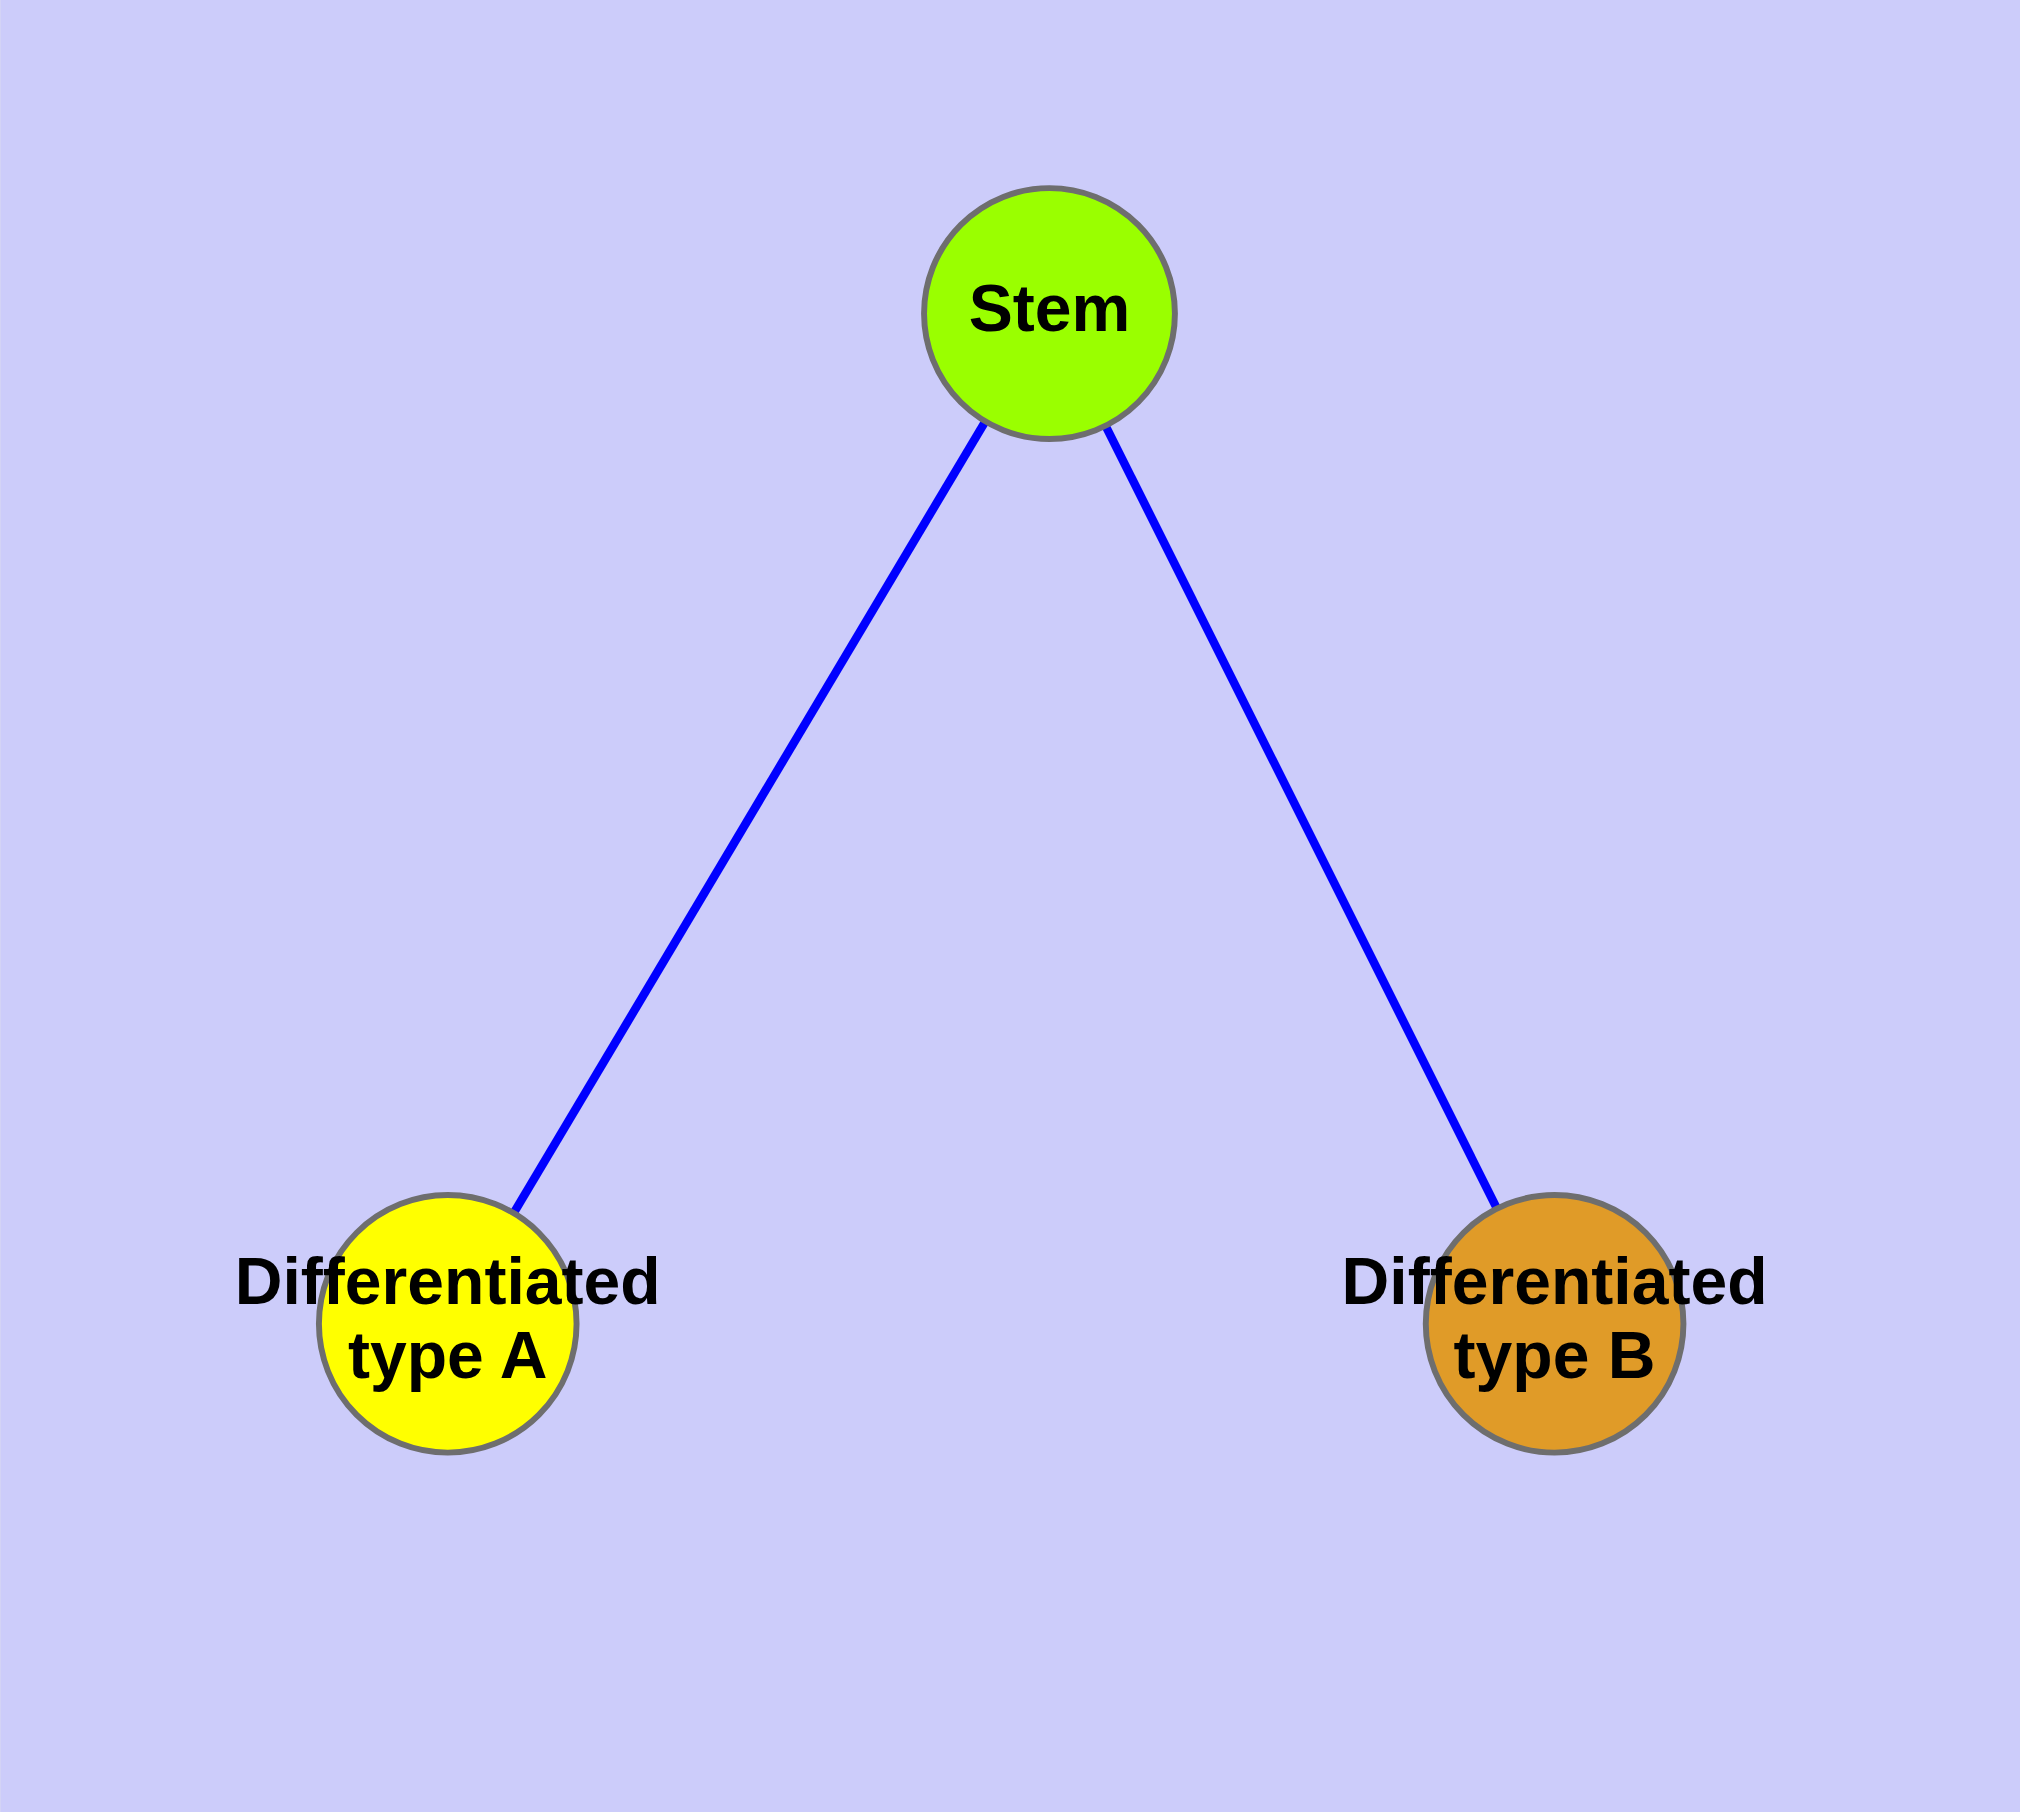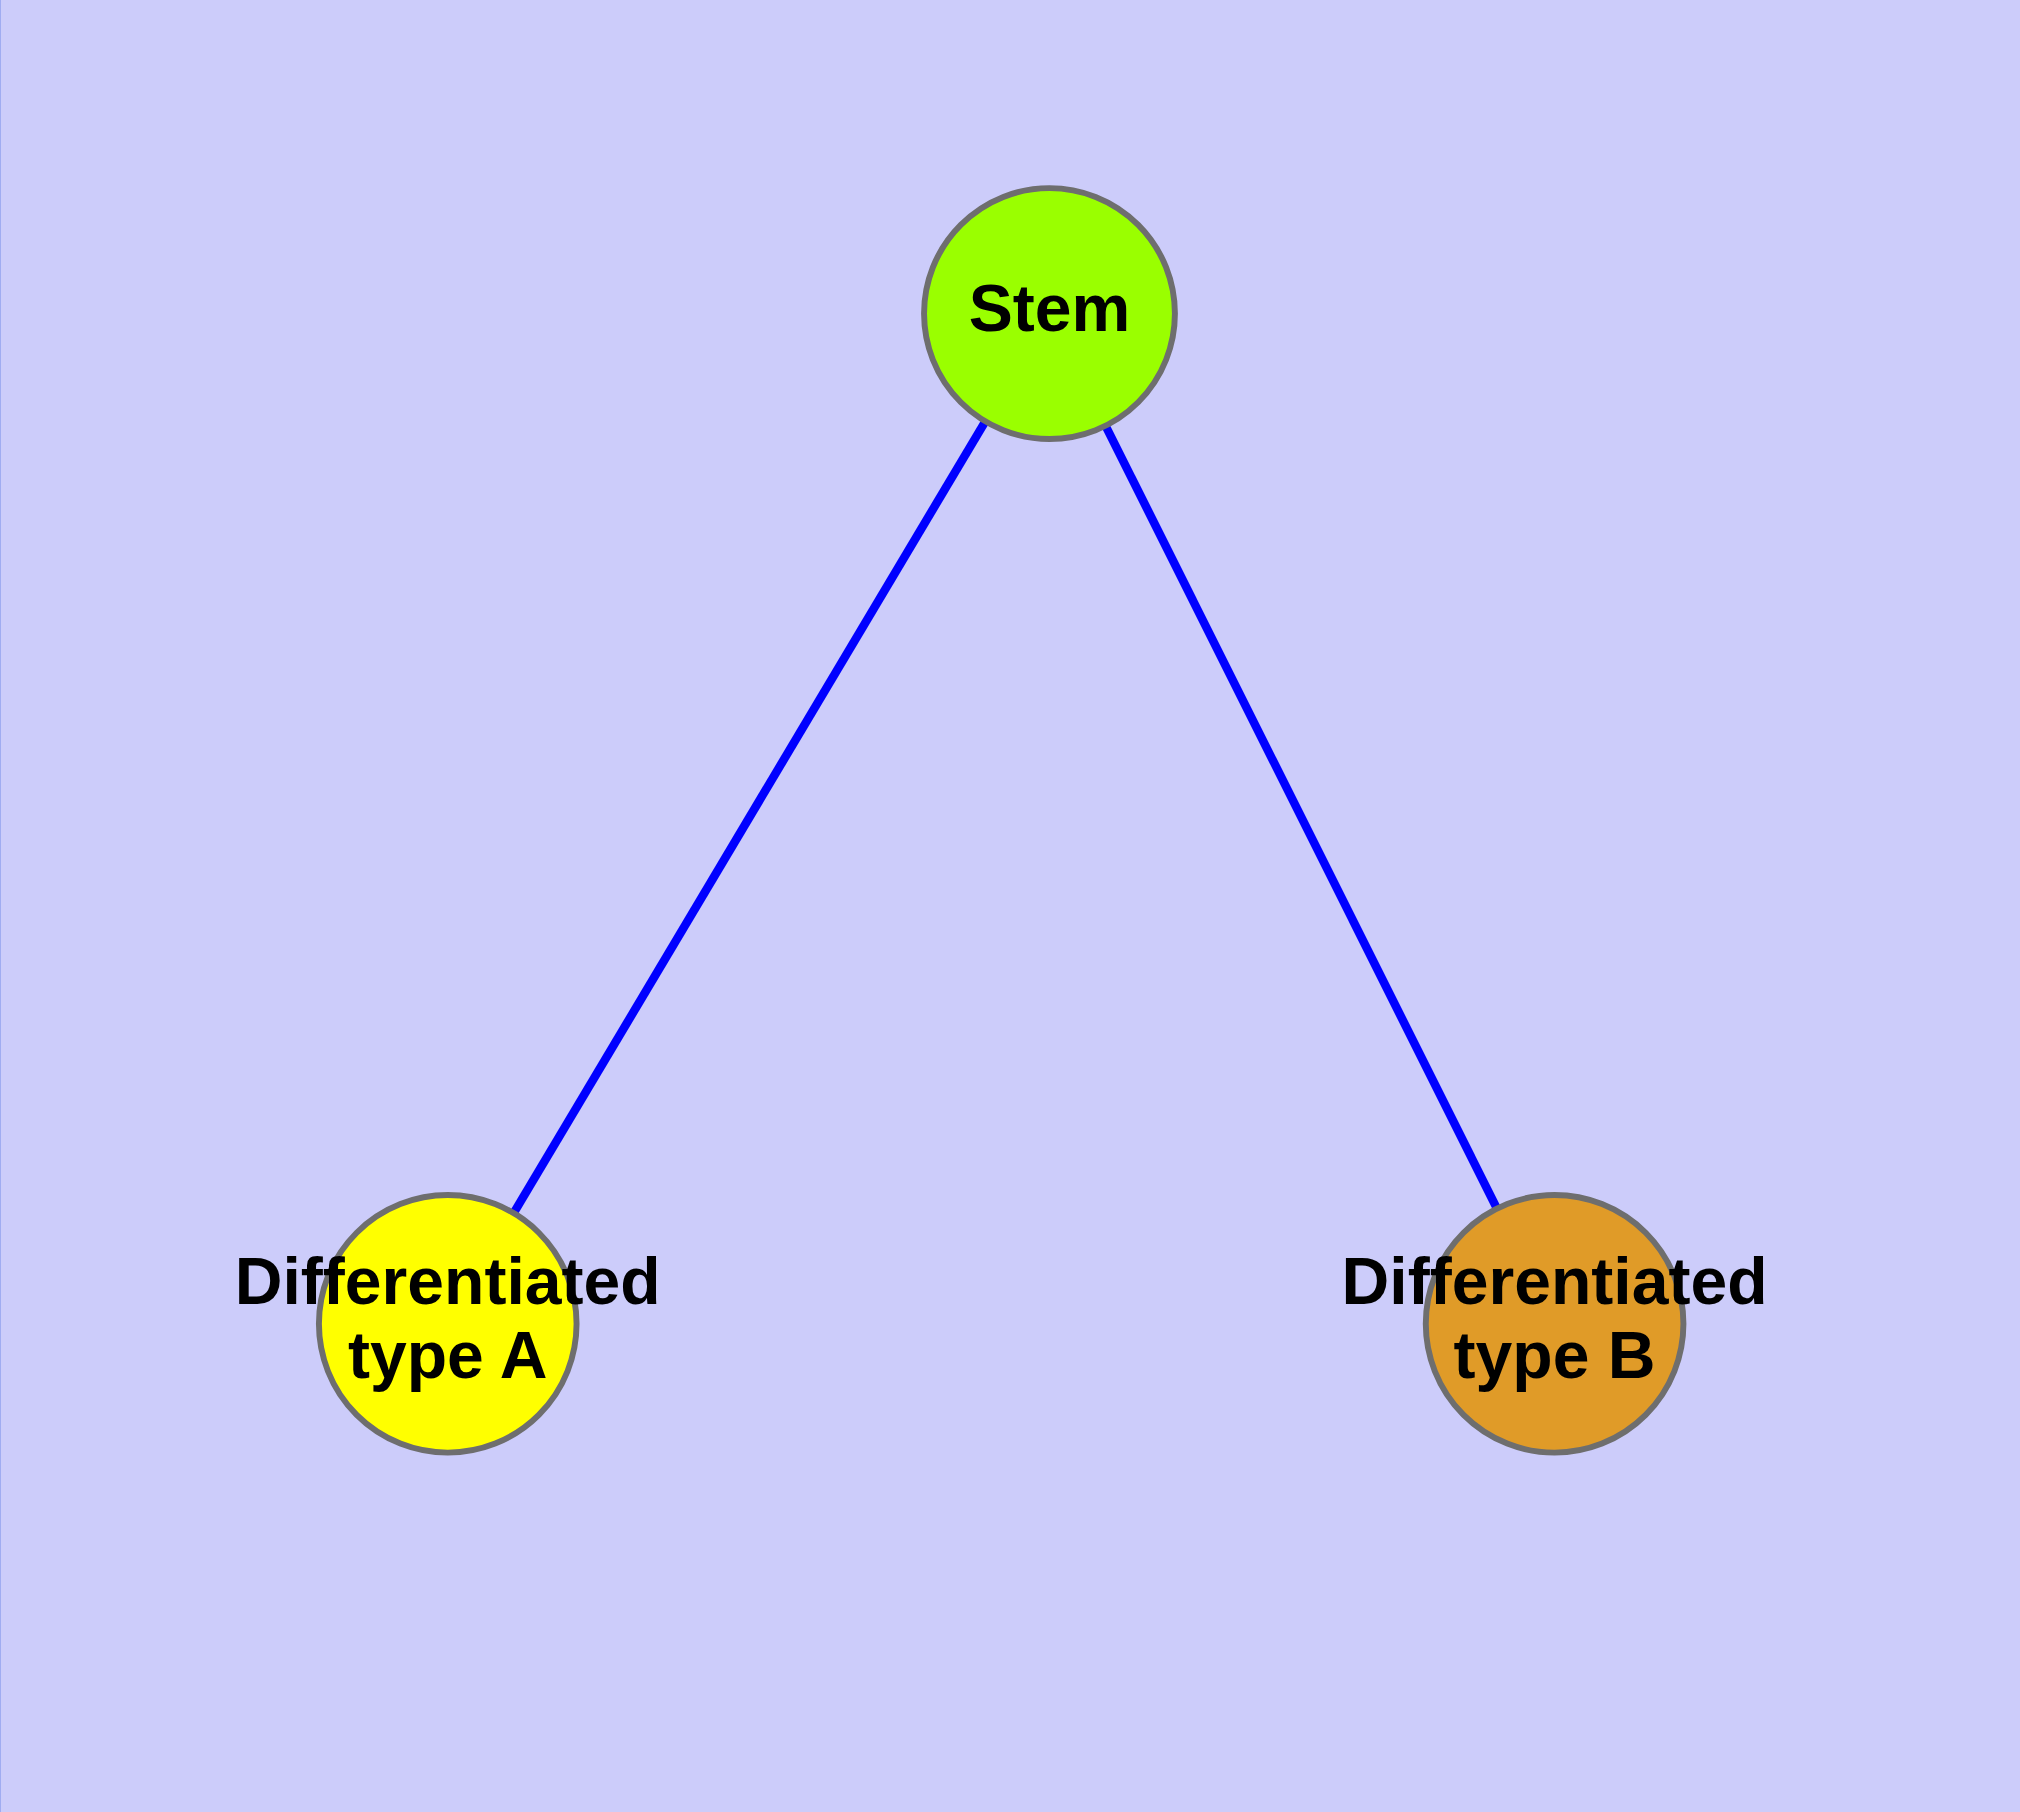--- a/index.html
+++ b/index.html
@@ -35,21 +35,21 @@
     stroke: #6e6e6e;
     stroke-width: 7;
   }
   .edge-line {
     stroke-linecap: butt;
   }
 </style>
 </head>
 <body>
 
-<div id="stage" style="background: #1d4ed8;">
+<div id="stage" style="background: #e5e5e5;">
   <svg id="graph-svg" viewBox="0 0 2384 2138">
 
     <rect x="0" y="0" width="2384" height="2138" id="bg-rect" fill="#ccccfa"></rect>
 
     <g id="edges-group">
         <line x1="1161.2394104136254" y1="498.8712996999416" x2="606.8075386420112" y2="1429.69213230806" stroke="#0000ff" stroke-width="10" class="edge-line"></line>
         <line x1="1305.0820393249937" y1="504.1640786499874" x2="1765.1291062930065" y2="1424.2582125860129" stroke="#0000ff" stroke-width="10" class="edge-line"></line>
       </g>
 
     <g id="nodes-group">

